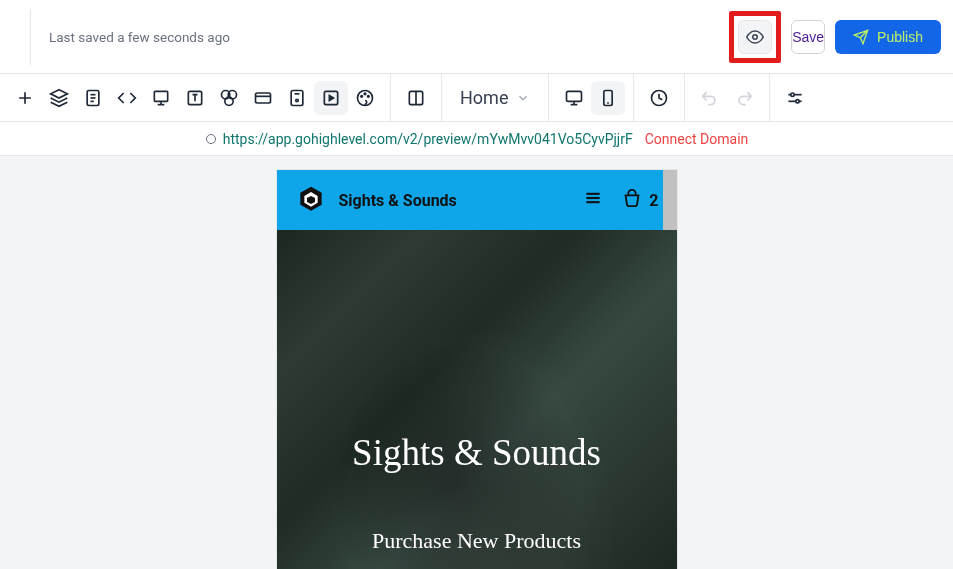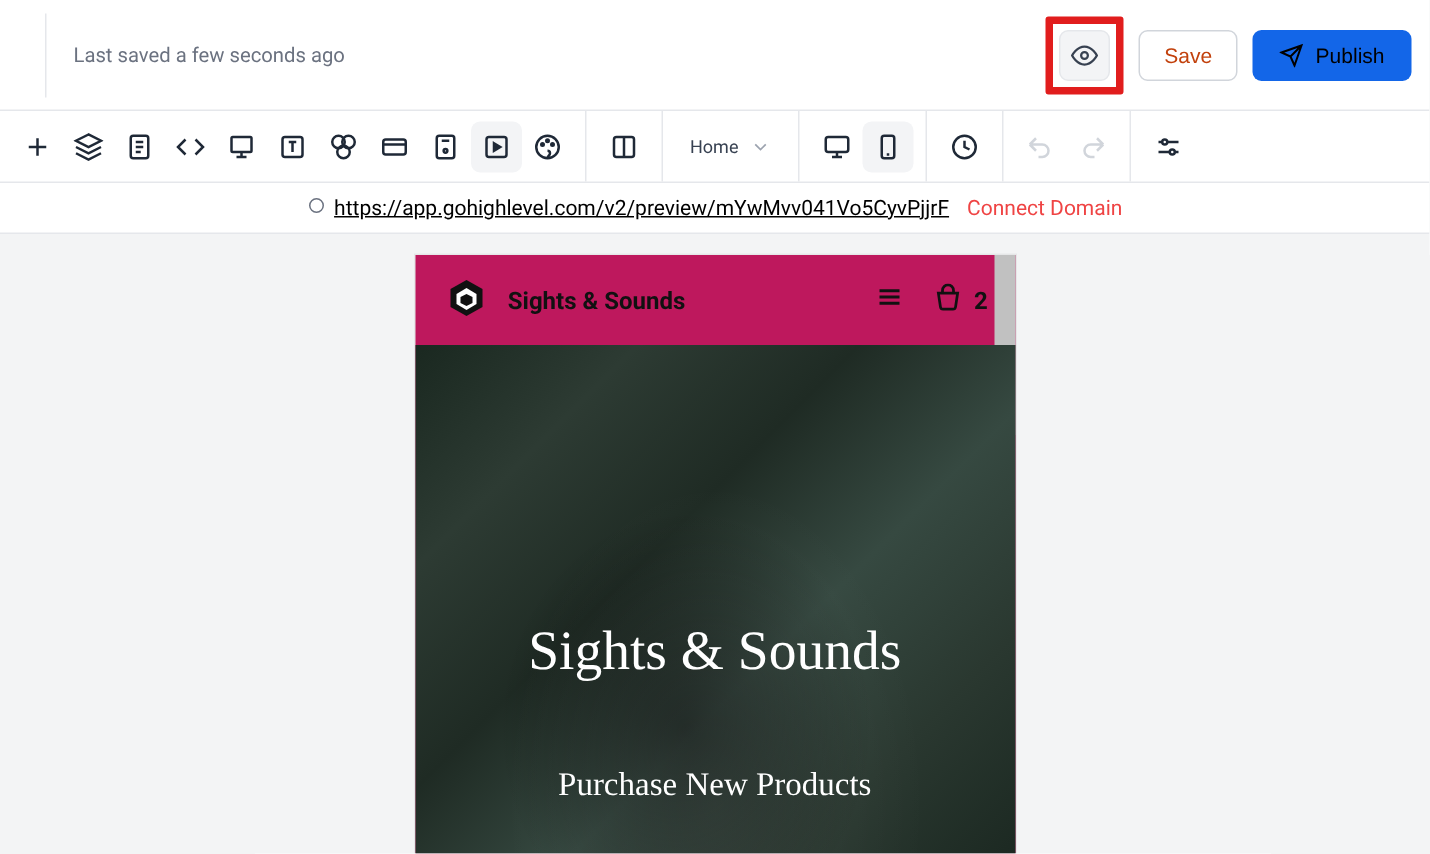--- a/index.html
+++ b/index.html
@@ -7,59 +7,59 @@
     
     
     .header { display: flex; align-items: center; height: 74px; padding: 0 12px; border-bottom: 1px solid #e5e7eb; }
     .back-btn { display: flex; align-items: center; gap: 8px; padding: 6px 10px; cursor: pointer; color: #1f2937; font-size: 14px; }
     .back-btn svg { width: 18px; height: 18px; }
     .divider-v { width: 1px; height: 56px; background: #e5e7eb; margin: 0 18px; }
     .save-status { color: #6b7280; font-size: 13.5px; }
     .header-right { margin-left: auto; display: flex; align-items: center; gap: 10px; }
     .highlight-box { border: 5px solid #e11d1d; padding: 4px; border-radius: 2px; display:flex; align-items:center; justify-content:center;}
     .preview-icon-btn { width: 34px; height: 34px; border-radius: 6px; background: #f3f4f6; display: flex; align-items: center; justify-content: center; cursor: pointer; border: 1px solid #e5e7eb; }
-    .save-btn { padding: 8px 16px; border: 1px solid #d1d5db; border-radius: 6px; background: #fff; font-size: 14px; cursor: pointer; color:#c2410c; }
-    .publish-btn { padding: 9px 18px; border: none; border-radius: 6px; background: #1366e8; color: #000000; font-size: 14px; font-weight: 500; cursor: pointer; display: flex; align-items: center; gap: 8px; }
+    .save-btn { padding: 8px 0; border: 1px solid #d1d5db; border-radius: 6px; background: #fff; font-size: 14px; cursor: pointer; color:#4c1d95; }
+    .publish-btn { padding: 9px 18px; border: none; border-radius: 6px; background: #1366e8; color: #bef264; font-size: 14px; font-weight: 500; cursor: pointer; display: flex; align-items: center; gap: 8px; }
     .publish-btn svg { width: 16px; height: 16px; }
     
     
     .toolbar { display: flex; align-items: center; height: 48px; border-bottom: 1px solid #e5e7eb; }
     .tool-group { display: flex; align-items: center; padding: 0 8px; height: 100%; }
     .tool-group.bordered { border-right: 1px solid #e5e7eb; }
     .tool-btn { width: 34px; height: 34px; display: flex; align-items: center; justify-content: center; cursor: pointer; border-radius: 6px; color: #1f2937; }
     .tool-btn.active { background: #f3f4f6; }
     .tool-btn.disabled { color: #d1d5db; cursor: default; }
     .tool-btn svg { width: 20px; height: 20px; }
-    .page-select { display: flex; align-items: center; gap: 8px; padding: 0 18px; height: 100%; border-right: 1px solid #e5e7eb; cursor: pointer; font-size: 12px; color: #374151; }
+    .page-select { display: flex; align-items: center; gap: 8px; padding: 0 18px; height: 100%; border-right: 1px solid #e5e7eb; cursor: pointer; font-size: 18px; color: #374151; }
     .page-select svg { width: 14px; height: 14px; color: #9ca3af; }
     
     
     .url-bar { display: flex; align-items: center; justify-content: center; height: 34px; gap: 12px; border-bottom: 1px solid #e5e7eb; font-size: 14px; }
-    .url-text { color: #000000; display: flex; gap: 6px; text-decoration: underline; }
+    .url-text { color: #0f766e; display: flex; align-items: center; gap: 6px; }
     .url-text svg { width: 12px; height: 12px; color: #6b7280; }
     .connect-link { color: #ef4444; cursor: pointer; }
     
     
     .canvas-area { background: #f3f4f5; height: calc(569px - 74px - 48px - 34px); display: flex; justify-content: center; overflow: hidden; padding-top: 14px; }
-    .mobile-frame { width: 400px; background: #be185d; position: relative; box-shadow: 0 0 0 1px rgba(0,0,0,0.05); }
+    .mobile-frame { width: 400px; background: #0ea5e9; position: relative; box-shadow: 0 0 0 1px rgba(0,0,0,0.05); }
     .mobile-scrollbar { position: absolute; right: 0; top: 0; width: 14px; height: 120px; background: #c1c1c1; border-radius: 0; }
     
     .site-header { display: flex; align-items: center; padding: 14px 18px; gap: 12px; }
     .site-logo { width: 32px; height: 32px; display:flex; align-items:center; justify-content:center;}
     .site-title { font-weight: 700; font-size: 16px; color: #111; }
     .site-header-right { margin-left: auto; display: flex; align-items: center; gap: 18px; }
     .hamburger svg { width: 20px; height: 20px; color: #111;}
     .cart { display: flex; align-items: center; gap: 6px; color: #111; }
     .cart svg { width: 22px; height: 22px; }
     .cart-count { font-weight: 700; font-size: 16px; }
     
     .hero { position: relative; height: 340px; background: linear-gradient(135deg, #1a2820 0%, #2d3b33 20%, #1f2b24 40%, #364941 60%, #2a3830 80%, #1c2922 100%); display: flex; flex-direction: column; align-items: center; justify-content: flex-end; padding-bottom: 12px; overflow: hidden;}
     .hero::before { content:''; position:absolute; inset:0; background: radial-gradient(ellipse at 50% 90%, rgba(255,255,255,0.06) 0%, transparent 50%), radial-gradient(ellipse at 45% 75%, rgba(0,0,0,0.5) 0%, transparent 40%);}
     .hero-title { font-family: Georgia, 'Times New Roman', serif; font-size: 37px; color: #fff; text-align: center; font-weight: 400; position:relative; margin-bottom: 54px;}
-    .hero-sub1 { font-family: Georgia, 'Times New Roman', serif; font-size: 22px; color: #fff; text-align: left; position:relative; margin-bottom: 22px;}
+    .hero-sub1 { font-family: Georgia, 'Times New Roman', serif; font-size: 22px; color: #fff; text-align: left; position:relative; margin-bottom: 4px;}
     .hero-sub2 { font-size: 14px; color: #fff; text-align: center; position:relative; }
   </style>
 </head>
 <body>
 
 <div class="header">
   <div class="divider-v"></div>
   <div class="save-status">Last saved a few seconds ago</div>
   <div class="header-right">
     <div class="highlight-box">

